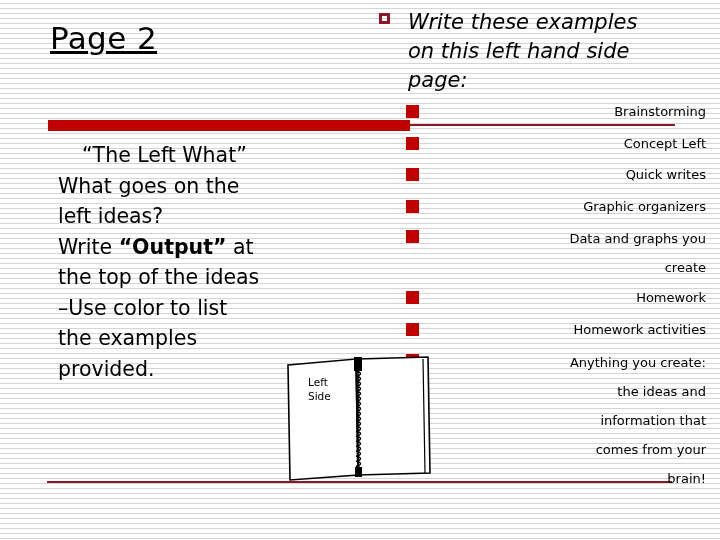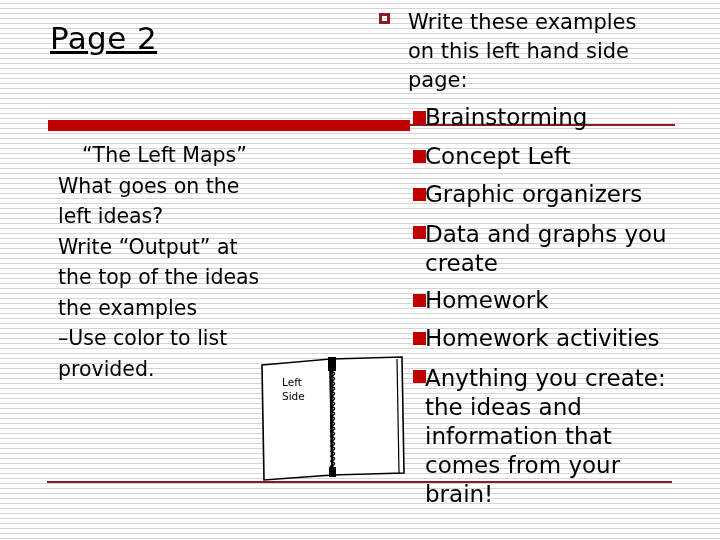--- a/index.html
+++ b/index.html
@@ -40,81 +40,83 @@
     background:#8b1a24;
   }
 
   
   #left-body{
     position:absolute;left:58px;top:140px;width:300px;
     font-size:20.5px;line-height:30.5px;color:#000000;
   }
   #left-body .ln{white-space:nowrap;}
   #left-body .quoteline{padding-left:24px;}
-  #left-body b{font-weight:normal;}
+  #left-body b{font-weight:bold;}
 
   
   #right-col{
     position:absolute;left:376px;top:8px;width:330px;
   }
   .lvl1{
     position:relative;
     padding-left:32px;
     font-size:21px;line-height:29px;color:#000000;
     margin:0 0 1px 0;
+    font-style:italic;
   }
   .lvl1 .bullet{
     position:absolute;left:3px;top:5px;
     width:11px;height:11px;
     border:3px solid #8b1a24;background:transparent;
     box-sizing:border-box;
   }
   .lvl2{
     position:relative;
     padding-left:42px;
-    font-size:23px;line-height:31.6px;color:#000000;
-    margin:7px;
+    font-size:13px;line-height:31.6px;color:#000000;
+    margin:0;
+    text-align:right;
   }
   .lvl2 .bullet{
     position:absolute;left:30px;top:9px;
     width:13px;height:13px;background:#c00000;
   }
   .lvl2.multi{line-height:29px;padding-top:2px;}
   .lvl2.multi .bullet{top:8px;}
 
   
   #notebook{
-    position:absolute;left:260px;top:355px;width:148px;height:130px;
+    position:absolute;left:286px;top:355px;width:148px;height:130px;
   }
   #notebook svg{display:block;}
   #nb-label{
     position:absolute;left:22px;top:20px;
     font-size:10.5px;line-height:14px;color:#000000;
     text-align:left;
   }
 </style>
 </head>
 <body>
 
 <div id="slide">
 
   <div id="title">Page 2</div>
 
   <div id="rule-thick"></div>
   <div id="rule-thin-top"></div>
   <div id="rule-bottom"></div>
 
   <div id="left-body">
-    <div class="ln quoteline">“The Left Maps”</div>
+    <div class="ln quoteline">“The Left What”</div>
     <div class="ln">What goes on the</div>
     <div class="ln">left ideas?</div>
     <div class="ln"><span>Write </span><b>“Output”</b><span> at</span></div>
     <div class="ln">the top of the ideas</div>
+    <div class="ln">–Use color to list</div>
     <div class="ln">the examples</div>
-    <div class="ln">–Use color to list</div>
     <div class="ln">provided.</div>
   </div>
 
   <div id="right-col">
 
     <div class="lvl1">
       <span class="bullet"></span>
       <span>Write these examples</span><br>
       <span>on this left hand side</span><br>
       <span>page:</span>
@@ -125,20 +127,21 @@
       <span>Brainstorming</span>
     </div>
 
     <div class="lvl2">
       <span class="bullet"></span>
       <span>Concept Left</span>
     </div>
 
     <div class="lvl2">
       <span class="bullet"></span>
+      <span>Quick writes</span>
     </div>
 
     <div class="lvl2">
       <span class="bullet"></span>
       <span>Graphic organizers</span>
     </div>
 
     <div class="lvl2 multi">
       <span class="bullet"></span>
       <span>Data and graphs you</span><br>

